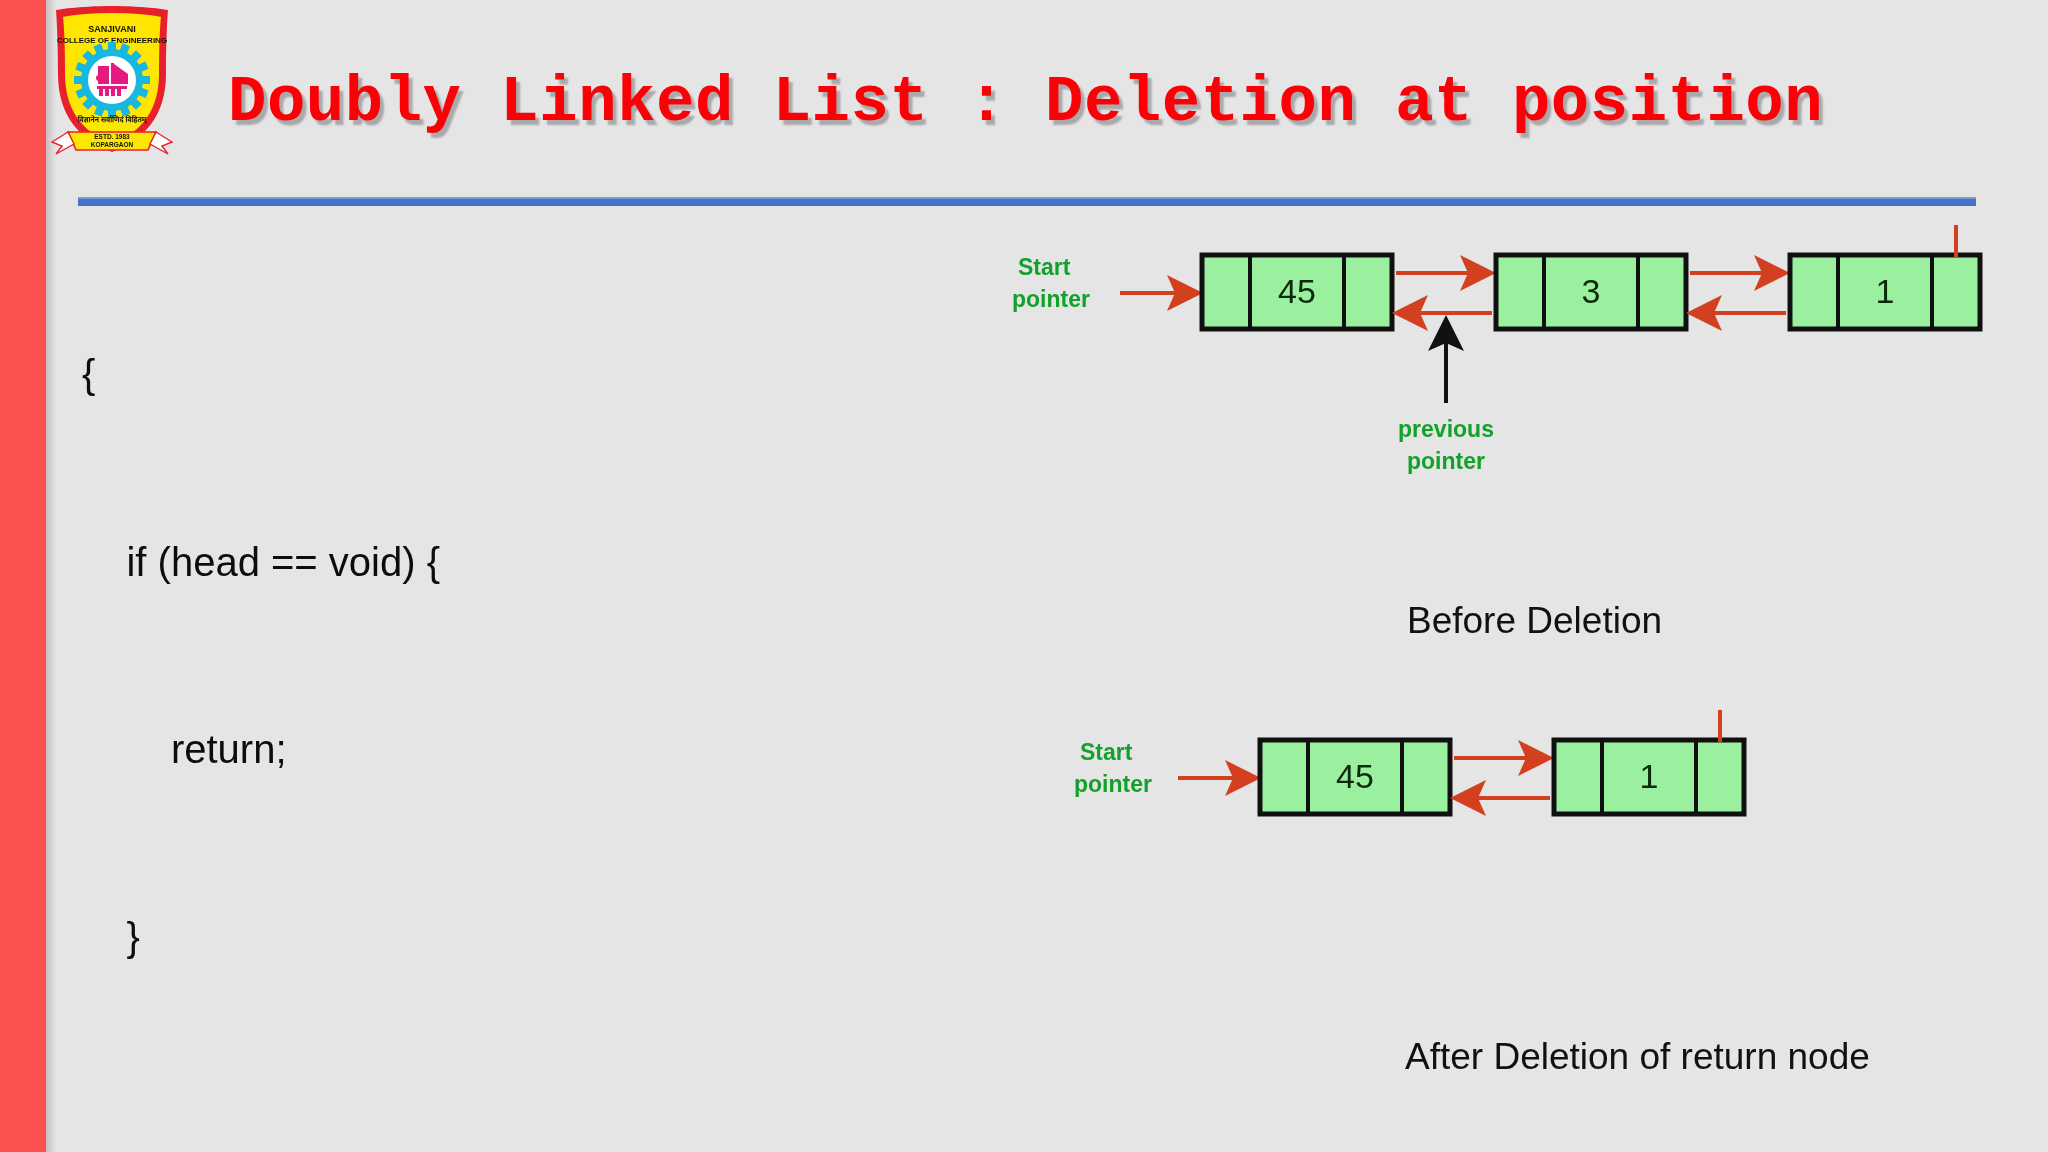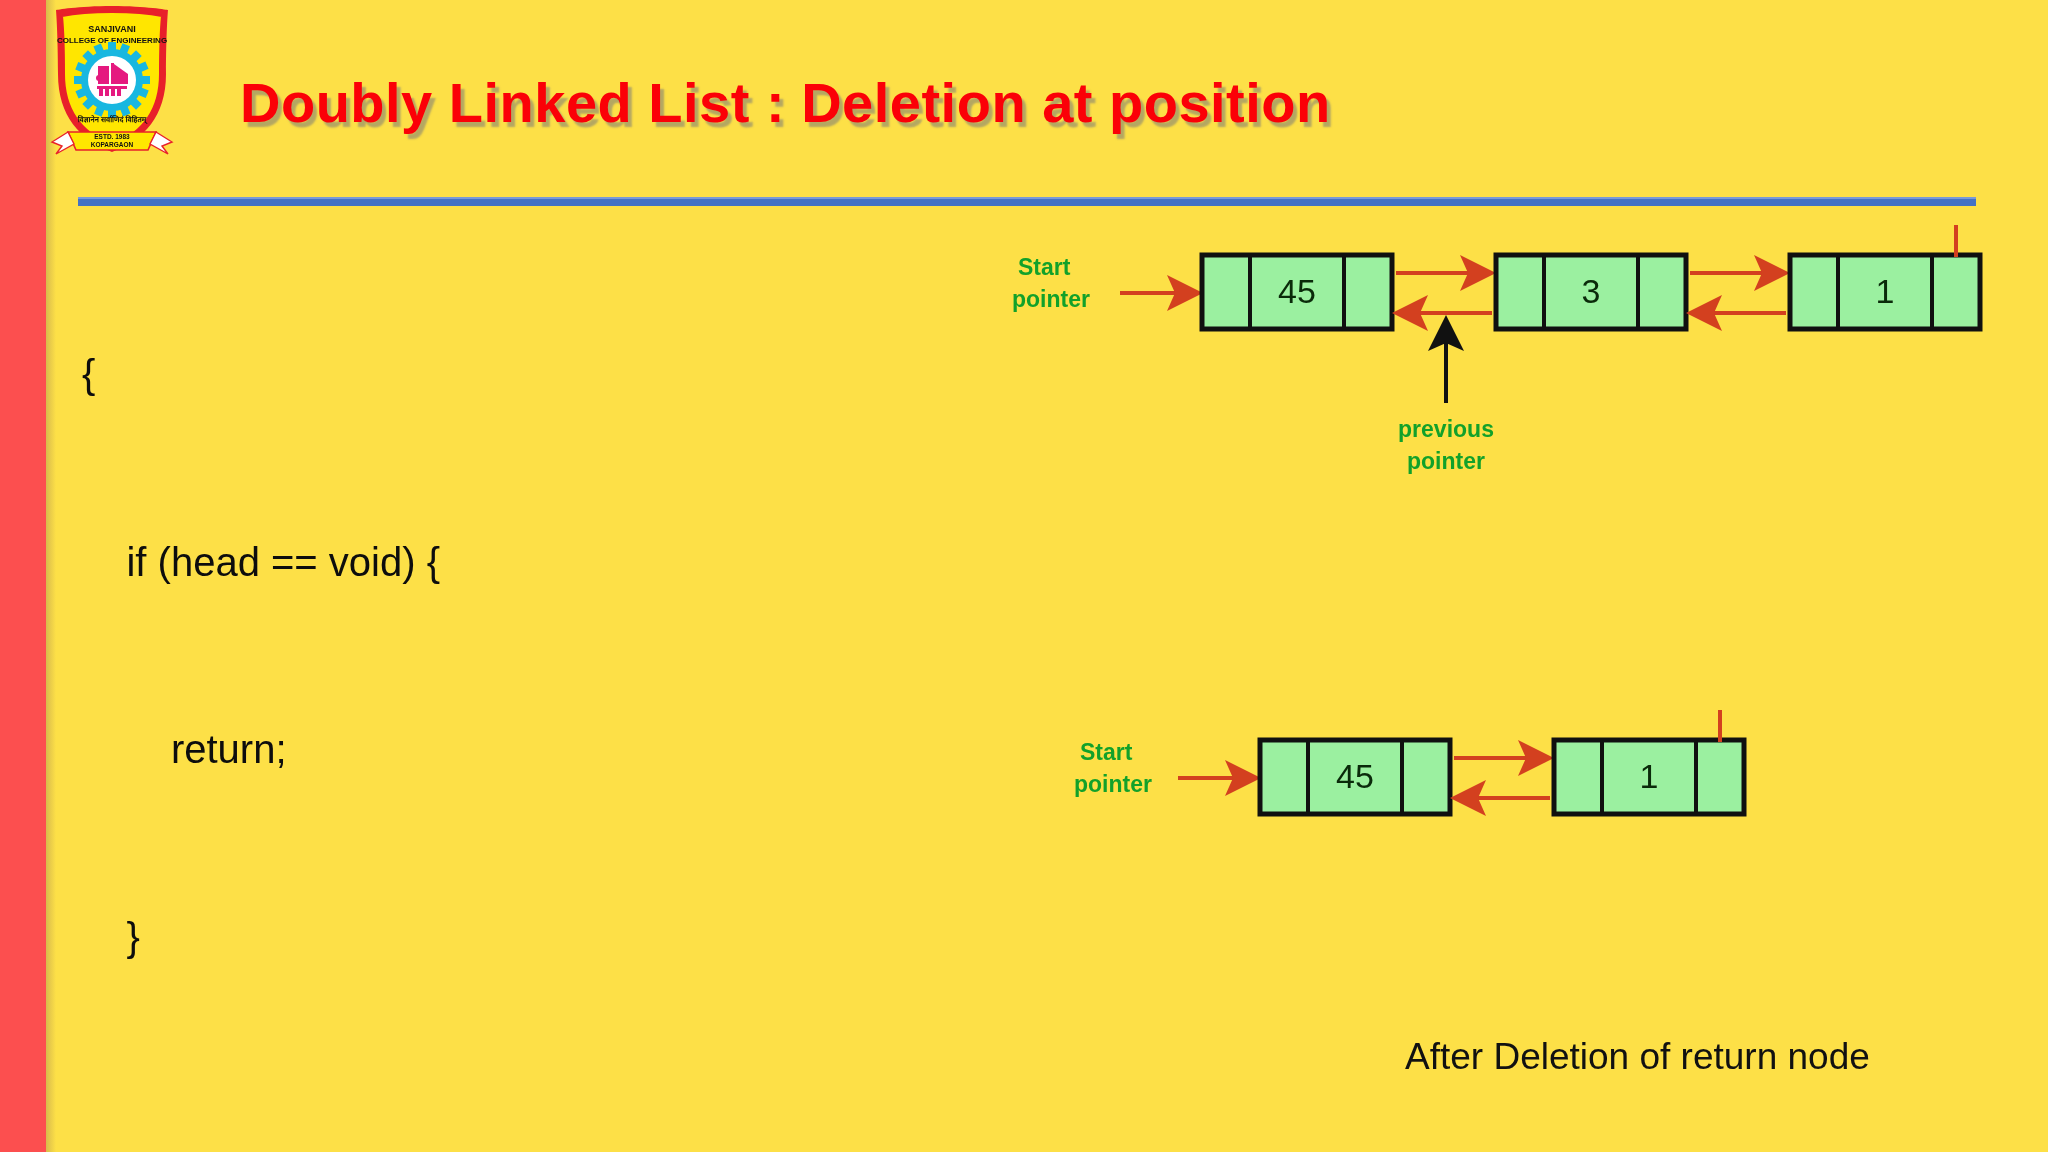--- a/index.html
+++ b/index.html
@@ -5,21 +5,21 @@
   * { box-sizing: border-box; margin: 0; padding: 0; }
   html, body {
     width: 2048px; height: 1152px;
     background: #ffffff;
     font-family: "Liberation Sans", sans-serif;
     overflow: hidden;
   }
   #slide {
     position: relative;
     width: 2048px; height: 1152px;
-    background: #fde047;
+    background: #e5e5e5;
   }
 
   
   .left-bar {
     position: absolute; left: 0; top: 0;
     width: 46px; height: 1152px;
     background: #fc4f4f;
   }
   .left-bar-shadow {
     position: absolute; left: 46px; top: 0;
@@ -29,25 +29,25 @@
 
   
   .logo {
     position: absolute; left: 48px; top: 4px;
     width: 128px; height: 152px;
   }
   .logo svg { display: block; }
 
   
   .title {
-    position: absolute; left: 240px; top: 60px;
+    position: absolute; left: 228px; top: 60px;
     width: 1600px;
-    font-family: Liberation Sans, sans-serif;
+    font-family: Liberation Mono, monospace;
     font-weight: bold;
-    font-size: 56px;
+    font-size: 64px;
     line-height: 86px;
     color: #fb0007;
     letter-spacing: 0.5px;
     text-shadow: 4px 5px 2px rgba(120,120,120,0.55);
     white-space: nowrap;
   }
 
   
   .divider {
     position: absolute; left: 78px; top: 197px;
@@ -215,20 +215,21 @@
 
       <line x1="946" y1="32" x2="946" y2="-40" stroke="#d3401f" stroke-width="4" marker-end="url(#ah-red)"></line>
       <text class="lbl" x="946" y="-48" font-size="23" text-anchor="middle">Null</text>
 
       <line x1="436" y1="178" x2="436" y2="98" stroke="#111111" stroke-width="4" marker-end="url(#ah-black)"></line>
       <text class="lbl" x="436" y="212" font-size="23" text-anchor="middle">previous</text>
       <text class="lbl" x="436" y="244" font-size="23" text-anchor="middle">pointer</text>
     </svg>
   </div>
 
+  <div class="caption" id="caption-before">Before Deletion</div>
 
   <div class="diagram" id="diagram-after">
     <svg width="950" height="260" viewBox="0 0 950 260">
       <defs>
         <marker id="ah-red2" markerWidth="9" markerHeight="9" refX="7" refY="4.5" orient="auto" markerUnits="strokeWidth">
           <path d="M0,0 L9,4.5 L0,9 L2,4.5 Z" fill="#d3401f"></path>
         </marker>
       </defs>
 
       <text class="lbl" x="10" y="50" font-size="23">Start</text>

